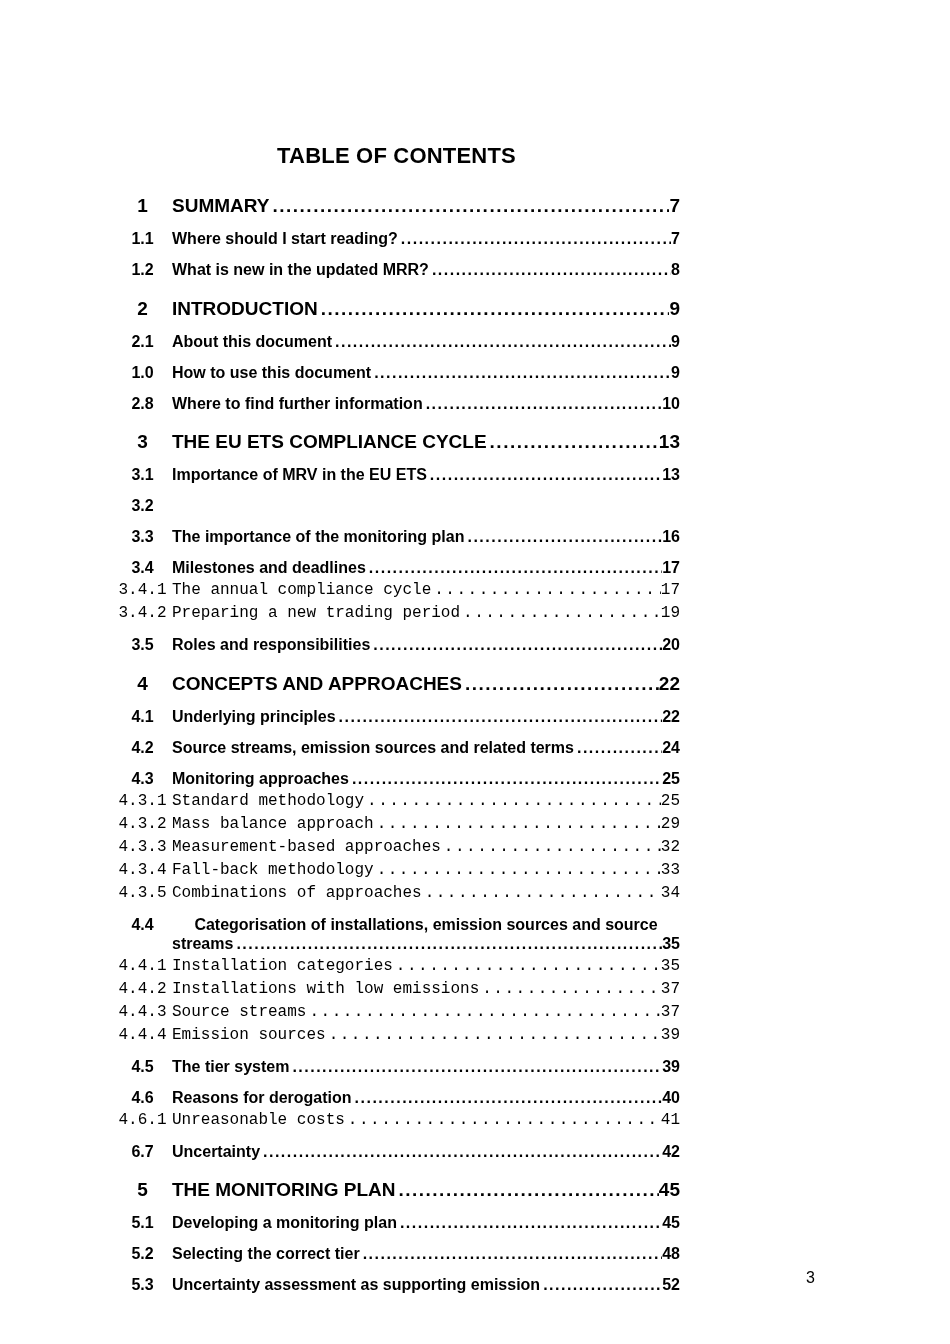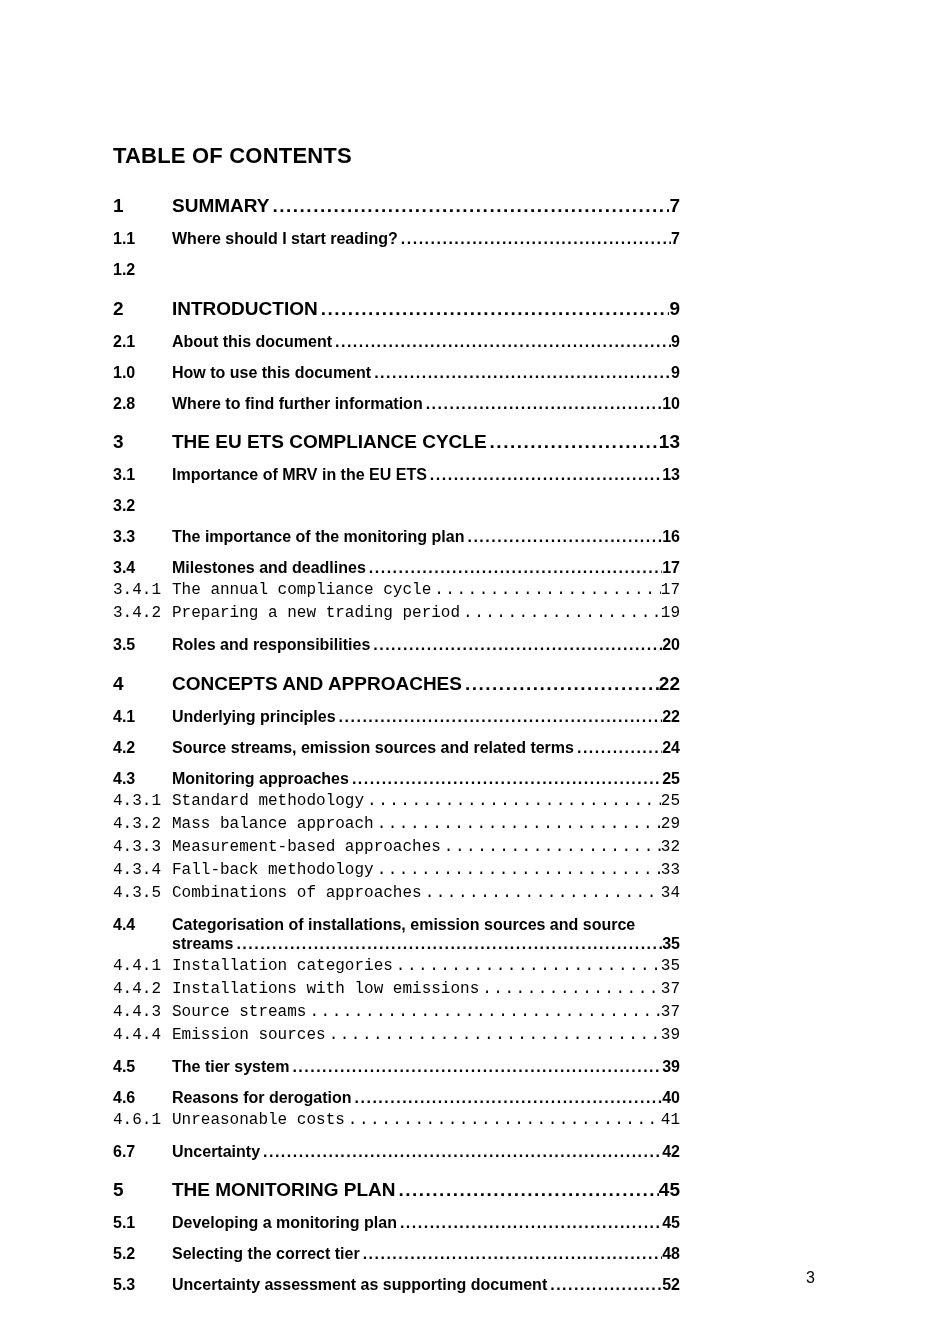--- a/index.html
+++ b/index.html
@@ -8,20 +8,21 @@
     background: #ffffff;
   }
   .page {
     position: relative;
     width: 908px;
     height: 1344px;
     background: #ffffff;
     color: #000000;
     font-family: "Liberation Sans", "DejaVu Sans", sans-serif;
     overflow: hidden;
+    text-align: center;
   }
   .content {
     position: absolute;
     left: 113px;
     top: 143px;
     width: 567px;
   }
   h1.toc-heading {
     font-size: 22px;
     font-weight: bold;
@@ -119,20 +120,28 @@
       <span class="mainline">
         <span class="t">Where should I start reading?</span>
         <span class="dots"></span>
         <span class="pg">7</span>
       </span>
     </span>
   </div>
 
   <div class="row level2">
     <span class="num">1.2</span>
+    <span class="body">
+
+      <span class="mainline">
+        <span class="t">What is new in the updated MRR?</span>
+        <span class="dots"></span>
+        <span class="pg">8</span>
+      </span>
+    </span>
   </div>
 
   <div class="row level1">
     <span class="num">2</span>
     <span class="body">
 
       <span class="mainline">
         <span class="t">INTRODUCTION</span>
         <span class="dots"></span>
         <span class="pg">9</span>
@@ -514,21 +523,21 @@
         <span class="pg">48</span>
       </span>
     </span>
   </div>
 
   <div class="row level2">
     <span class="num">5.3</span>
     <span class="body">
 
       <span class="mainline">
-        <span class="t">Uncertainty assessment as supporting document</span>
+        <span class="t">Uncertainty assessment as supporting emission</span>
         <span class="dots"></span>
         <span class="pg">52</span>
       </span>
     </span>
   </div>
 </div>
   </div>
   <div class="footer-pagenum">3</div>
 </div>
 

